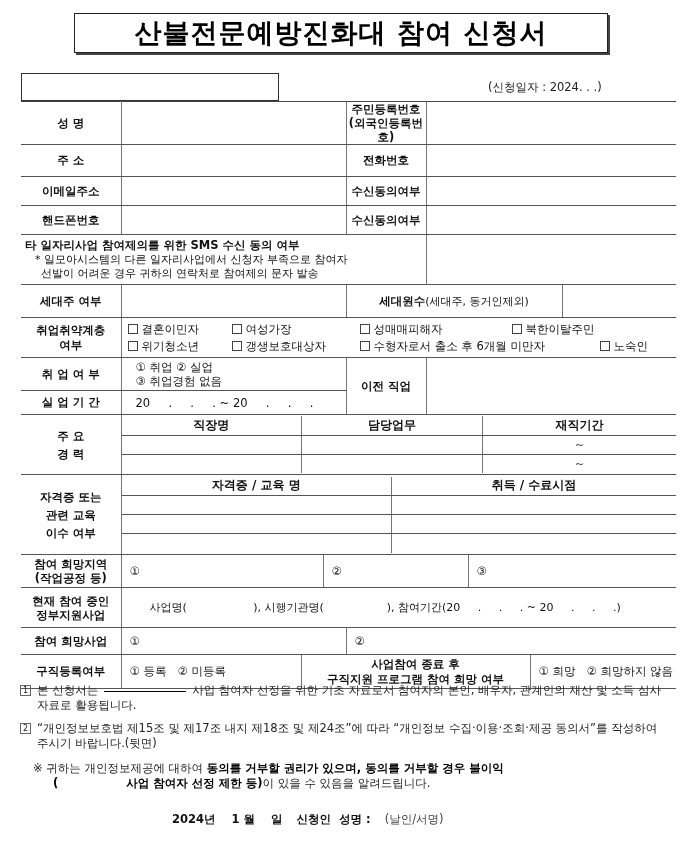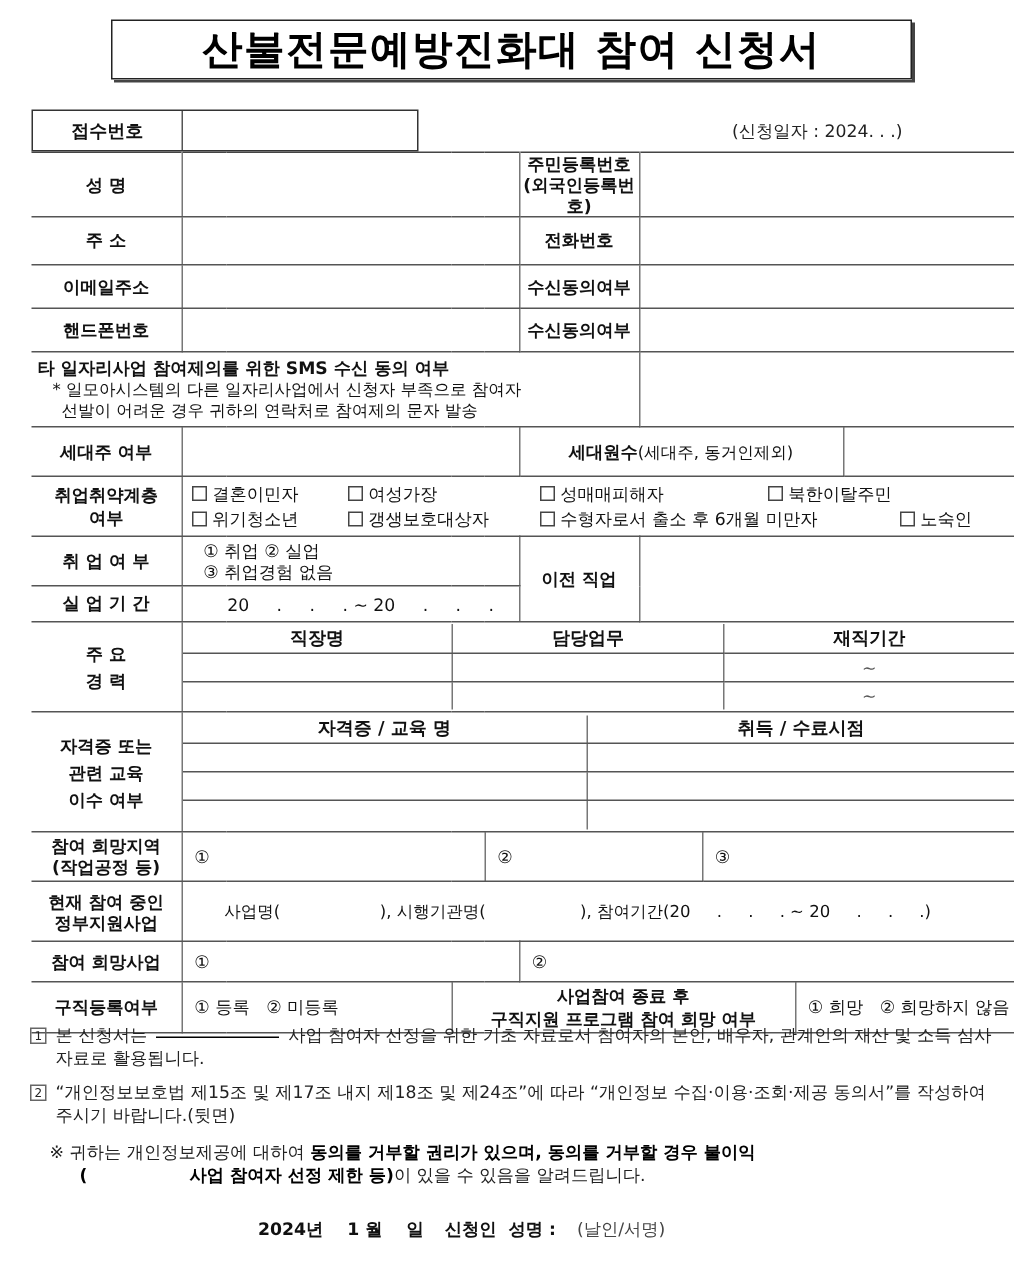--- a/index.html
+++ b/index.html
@@ -55,21 +55,20 @@
   .sign b { font-weight: bold; }
 </style>
 </head>
 <body>
 
 <div class="title-box">
   <span>산불전문예방진화대 참여 신청서</span>
 </div>
 
 <div class="receipt">
-  <div class="lbl">접수번호</div>
   <div class="val"></div>
 </div>
 <div class="apply-date">(신청일자 : 2024.      .      .)</div>
 
 <table class="form">
   <colgroup>
     <col style="width:100px">
       <col style="width:30px">
       <col style="width:150px">
       <col style="width:22px">
@@ -157,21 +156,21 @@
     <td colspan="4" style="padding-left:14px; line-height:14px;">
       <div>① 취업   ② 실업</div>
       <div>③ 취업경험 없음</div>
     </td>
     <td rowspan="2" class="h">이전 직업</td>
     <td rowspan="2" colspan="4" class="last"></td>
   </tr>
 
   <tr style="height:24px">
     <td class="h thick-bottom">실 업 기 간</td>
-    <td colspan="4" class="thick-bottom" style="padding-left:30px; white-space:pre;">20     .     .     . ~ 20     .     .     .</td>
+    <td colspan="4" class="thick-bottom" style="padding-left:14px; white-space:pre;">20     .     .     . ~ 20     .     .     .</td>
   </tr>
 
   <tr style="height:60px">
     <td class="h" style="line-height:18px;">
       <div>주 요</div>
       <div>경 력</div>
     </td>
     <td colspan="9" class="last" style="padding:0;">
       <table class="inner">
         <colgroup>

